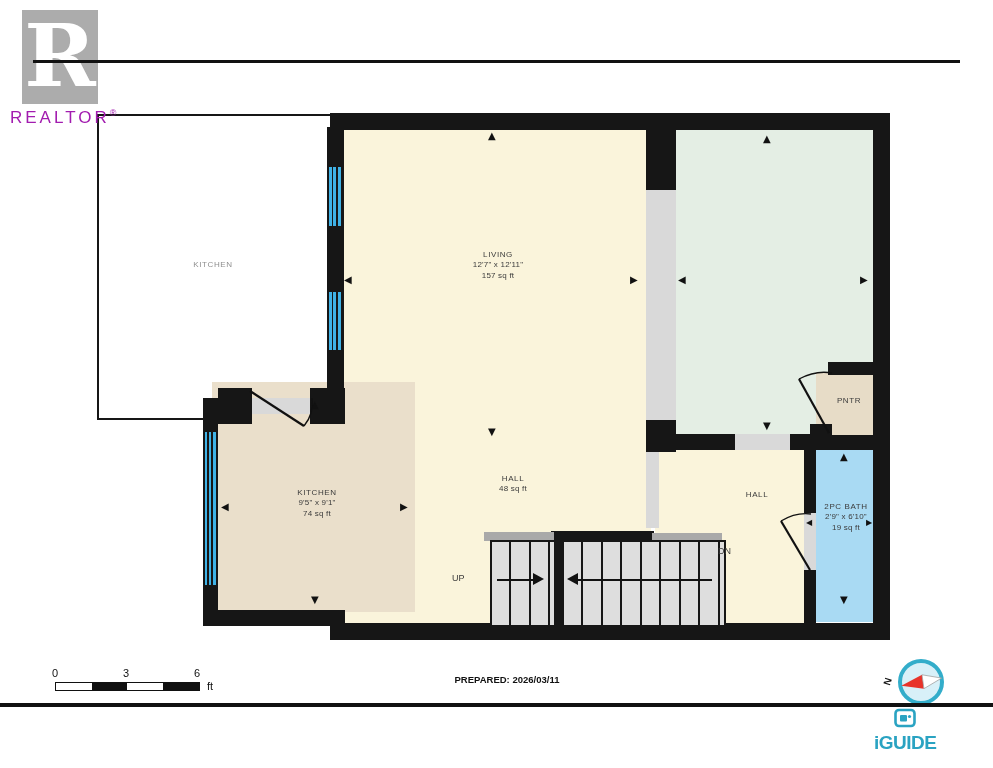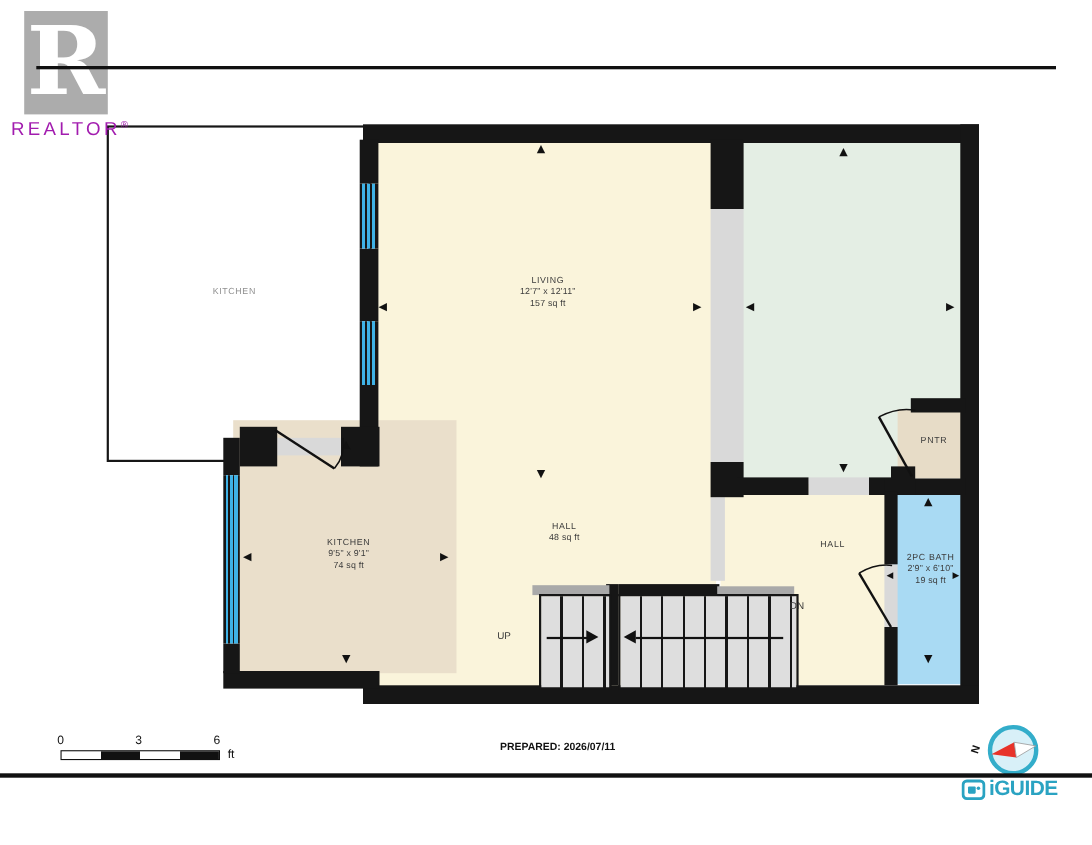--- a/index.html
+++ b/index.html
@@ -51,21 +51,21 @@
   .scalebar{position:absolute;left:55px;top:682px;width:145px;height:9px;
     border:1.5px solid #111;box-sizing:border-box;z-index:6;
     background:linear-gradient(to right,#fff 0 25%,#111 25% 50%,#fff 50% 75%,#111 75% 100%);}
   .prepared{position:absolute;left:432px;top:674px;width:150px;text-align:center;
             font-size:9.5px;font-weight:bold;z-index:6;}
   .northlbl{position:absolute;left:884px;top:676px;font-size:10px;font-weight:bold;
             transform:rotate(-72deg);z-index:7;}
   
   .footline{position:absolute;left:0;top:703px;width:993px;height:4px;background:#111;z-index:8;}
   .disclaimer{position:absolute;left:33px;top:712px;width:810px;font-size:8.5px;color:#222;z-index:8;}
-  .iguide{position:absolute;left:874px;top:707px;display:flex;align-items:flex-start;gap:3px;z-index:8;}
+  .iguide{position:absolute;left:874px;top:707px;display:flex;align-items:center;gap:3px;z-index:8;flex-direction:column;}
   .iguide .txt{font-size:19px;font-weight:bold;color:#2AA3C2;letter-spacing:-.5px;}
 </style>
 </head>
 <body>
 
 <div class="page">
 
   <div class="rbox">R</div>
   <div class="rword"><span>REALTOR</span><sup>®</sup></div>
   <div class="divider"></div>
@@ -176,21 +176,21 @@
   <span class="dim" style="left:840px;top:595px;">▼</span>
   <span class="dim" style="left:806px;top:519px;font-size:8px;">◀</span>
   <span class="dim" style="left:866px;top:519px;font-size:8px;">▶</span>
 
   <span class="scale-num" style="left:52px;top:667px;">0</span>
   <span class="scale-num" style="left:123px;top:667px;">3</span>
   <span class="scale-num" style="left:194px;top:667px;">6</span>
   <div class="scalebar"></div>
   <span class="scale-num" style="left:207px;top:680px;">ft</span>
 
-  <div class="prepared">PREPARED: 2026/07/11</div>
+  <div class="prepared">PREPARED: 2026/03/11</div>
 
   <span class="northlbl">N</span>
   <svg class="abs" style="left:895px;top:656px;z-index:6;" width="52" height="52" viewBox="0 0 52 52">
     <circle cx="26" cy="26" r="21" fill="#D8F0F8" stroke="#33ADCA" stroke-width="4"></circle>
     <g transform="rotate(-8 26 26)">
       <polygon points="6,27 28,19 28,33" fill="#E8332A"></polygon>
       <polygon points="28,19 47,25 28,33" fill="#ffffff" stroke="#9a9a9a" stroke-width="0.7"></polygon>
     </g>
   </svg>
 

